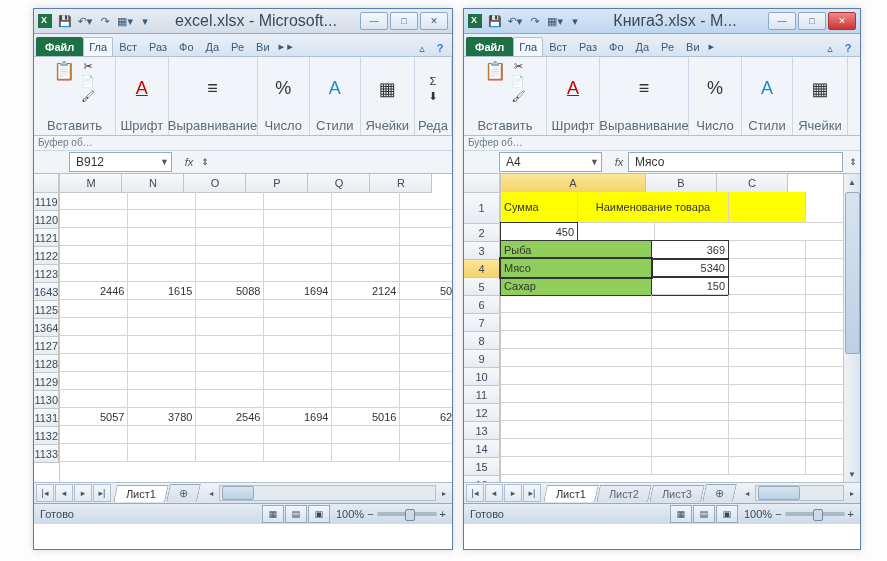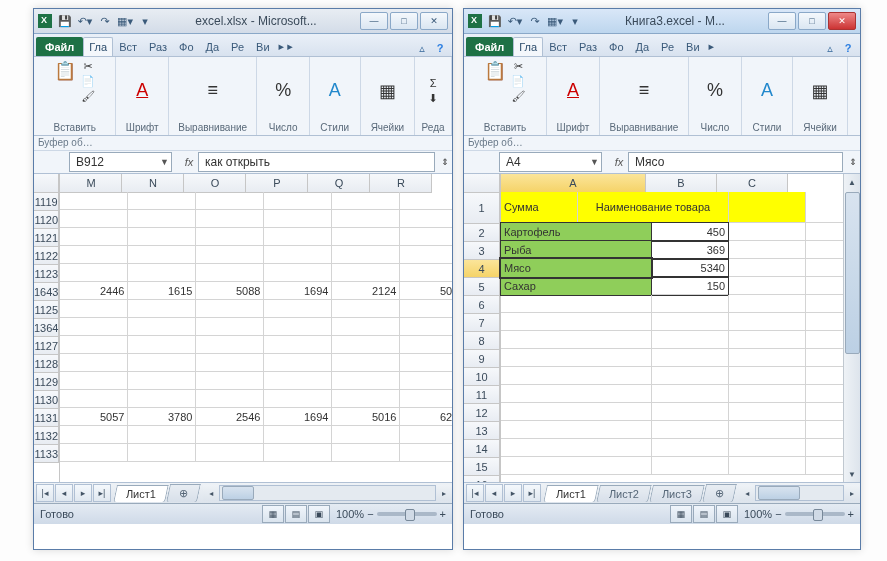--- a/index.html
+++ b/index.html
@@ -5,34 +5,34 @@
 body{margin:0;background:#fdfdfd;font-family:"Segoe UI",Tahoma,sans-serif;font-size:11px;color:#333;width:887px;height:561px;position:relative;overflow:hidden}
 .win{position:absolute;background:#fff;border:1px solid #5a7ca8;box-shadow:0 0 8px rgba(0,0,0,.15)}
 .win.w1{left:33px;top:8px;width:418px;height:540px}
 .win.w2{left:463px;top:8px;width:396px;height:540px}
 .win.w2 .titlebar{background:linear-gradient(#d9e7f8,#bdd6ee)}
 .titlebar{height:24px;background:linear-gradient(#e8edf3,#d3dce8);display:flex;align-items:center;padding:0 4px;border-bottom:1px solid #8aa8c8}
 .titlebar .xicon{width:14px;height:14px;background:#1e7145;margin-right:4px;position:relative}
 .titlebar .xicon:after{content:"X";color:#fff;font-size:9px;font-weight:bold;position:absolute;left:3px;top:1px}
 .qat{display:flex;gap:2px}
 .qat span{width:18px;height:18px;display:flex;align-items:center;justify-content:center;font-size:11px;color:#3a5a7a}
-.title{flex:1;text-align:center;color:#3a4a5a;font-size:12px;overflow:hidden;white-space:nowrap}
+.title{flex:1;text-align:center;color:#3a4a5a;font-size:16px;overflow:hidden;white-space:nowrap}
 .winbtns{display:flex}
 .winbtn{width:26px;height:16px;margin-left:2px;border:1px solid #8aa8c8;background:linear-gradient(#f4f8fc,#dae6f2);border-radius:2px;display:flex;align-items:center;justify-content:center;font-size:9px;color:#3a5a7a}
 .winbtn.close{background:linear-gradient(#e88,#c33);color:#fff;border-color:#a33}
 .tabs{height:22px;background:linear-gradient(#eaf0f8,#d8e2ef);display:flex;align-items:flex-end;padding-left:2px;border-bottom:1px solid #b0c0d4}
 .tab{padding:3px 5px;font-size:11px;color:#3a5a7a;border:1px solid transparent;border-bottom:none;cursor:pointer}
 .tab.file{background:#1e7145;color:#fff;border-radius:2px 2px 0 0;padding:3px 8px;font-weight:bold}
 .tab.active{background:#f4f7fb;border-color:#b0c0d4;border-radius:2px 2px 0 0;color:#2a4a6a}
 .tab.more{padding:3px 2px}
 .tabs .helpicons{margin-left:auto;display:flex;gap:2px;padding-right:4px;align-items:center}
 .tabs .helpicons span{width:16px;height:16px;display:flex;align-items:center;justify-content:center;font-size:11px;color:#3a5a7a}
 .ribbon{height:78px;background:#f1f5fa;border-bottom:1px solid #b0c0d4;display:flex}
 .rgroup{border-right:1px solid #cdd8e6;padding:2px 4px;display:flex;flex-direction:column;justify-content:space-between;align-items:center}
-.rgroup .lbl{font-size:10px;color:#5a6a7a;white-space:nowrap}
+.rgroup .lbl{font-size:13px;color:#5a6a7a;white-space:nowrap}
 .rgroup .icons{display:flex;flex-direction:column;gap:1px;align-items:center;justify-content:center;flex:1}
 .rgroup .bigicon{width:24px;height:24px;font-size:18px;display:flex;align-items:center;justify-content:center}
 .rgroup .smicon{width:16px;height:14px;font-size:11px;display:flex;align-items:center;justify-content:center}
 .paste-row{display:flex;align-items:flex-start;gap:3px}
 .paste-side{display:flex;flex-direction:column;gap:1px}
 .hn{height:14px;background:#f1f5fa;border-bottom:1px solid #cdd8e6;font-size:10px;color:#6a7a8a;padding-left:4px;line-height:14px}
 .fbar{height:22px;background:#f1f5fa;border-bottom:1px solid #b0c0d4;display:flex;align-items:center}
 .namebox{width:95px;height:18px;margin:0 8px 0 35px;border:1px solid #9ab;background:#fff;display:flex;align-items:center;padding-left:6px;font-size:12px}
 .namebox .dd{margin-left:auto;margin-right:2px;font-size:9px;color:#555}
 .fbar .fx{width:18px;text-align:center;font-style:italic;color:#555}
@@ -163,23 +163,20 @@
    <div class="lbl">Реда</div>
   </div>
  </div>
  <div class="hn">Буфер об…</div>
  <div class="fbar">
   <div class="namebox">
         <span>B912</span>
         <span class="dd">▼</span>
       </div>
   <div class="fx">fx</div>
-  <div class="fbox">
-        <span>как открыть</span>
-      </div>
   <div style="width:14px;text-align:center;font-size:9px">⇕</div>
  </div>
  <div class="grid">
   <div class="rowhdrs">
    <div class="corner"></div>
    <div id="w1-rowhdrs">
           <div class="rowhdr">1119</div>
           <div class="rowhdr">1120</div>
           <div class="rowhdr">1121</div>
           <div class="rowhdr">1122</div>
@@ -366,21 +363,21 @@
 <div class="win w2">
  <div class="titlebar">
   <span class="xicon"></span>
   <div class="qat">
    <span>💾</span>
    <span>↶▾</span>
    <span>↷</span>
    <span>▦▾</span>
    <span>▾</span>
   </div>
-  <div class="title">Книга3.excel - M...</div>
+  <div class="title">Книга3.xlsx - M...</div>
   <div class="winbtns">
    <div class="winbtn">—</div>
    <div class="winbtn">□</div>
    <div class="winbtn close">✕</div>
   </div>
  </div>
  <div class="tabs">
   <div class="tab file">Файл</div>
   <div class="tab active">Гла</div>
   <div class="tab">Вст</div>
@@ -480,21 +477,20 @@
     <div class="colhdr" style="width:70px">B</div>
     <div class="colhdr" style="width:70px">C</div>
    </div>
    <div class="rows" id="w2-rows">
           <div class="row" style="height: 30px;">
             <div class="cell yel" style="width: 70px; height: 30px;">Сумма</div>
             <div class="cell yel c" style="width: 144px; height: 30px;">Наименование товара</div>
             <div class="cell yel" style="width: 70px; height: 30px;"></div>
           </div>
           <div class="row">
-            <div class="cell grn" style="width: 144px;">Картофель</div>
             <div class="cell tbl r" style="width: 70px;">450</div>
             <div class="cell" style="width: 70px;"></div>
           </div>
           <div class="row">
             <div class="cell grn" style="width: 144px;">Рыба</div>
             <div class="cell tbl r" style="width: 70px;">369</div>
             <div class="cell" style="width: 70px;"></div>
           </div>
           <div class="row">
             <div class="cell grn sel" style="width: 144px;">Мясо</div>

